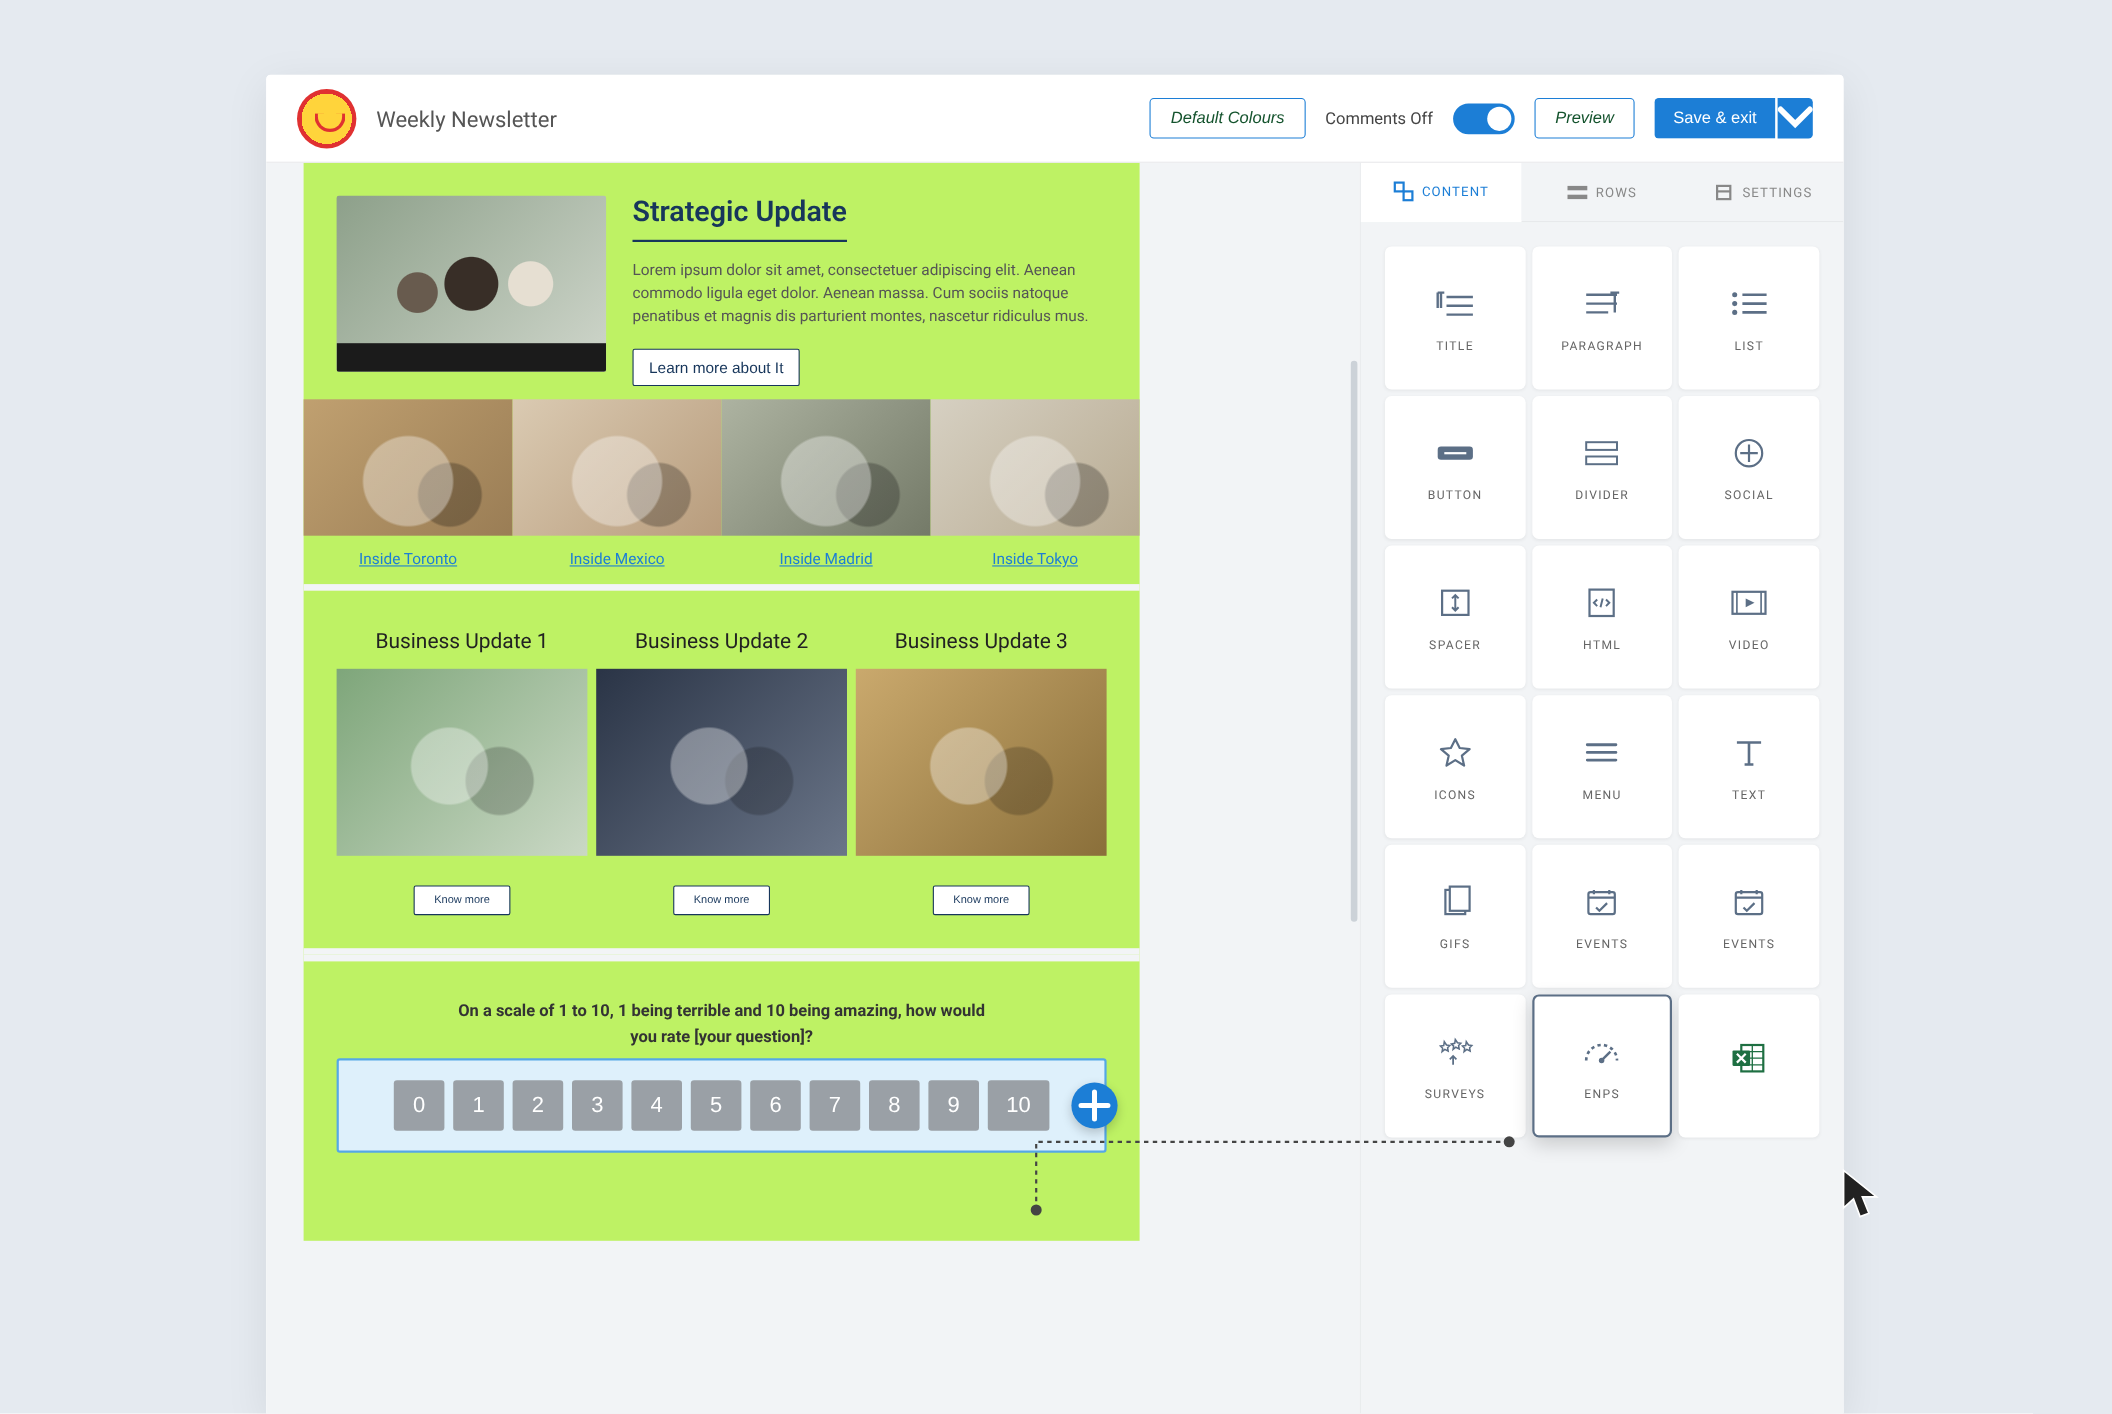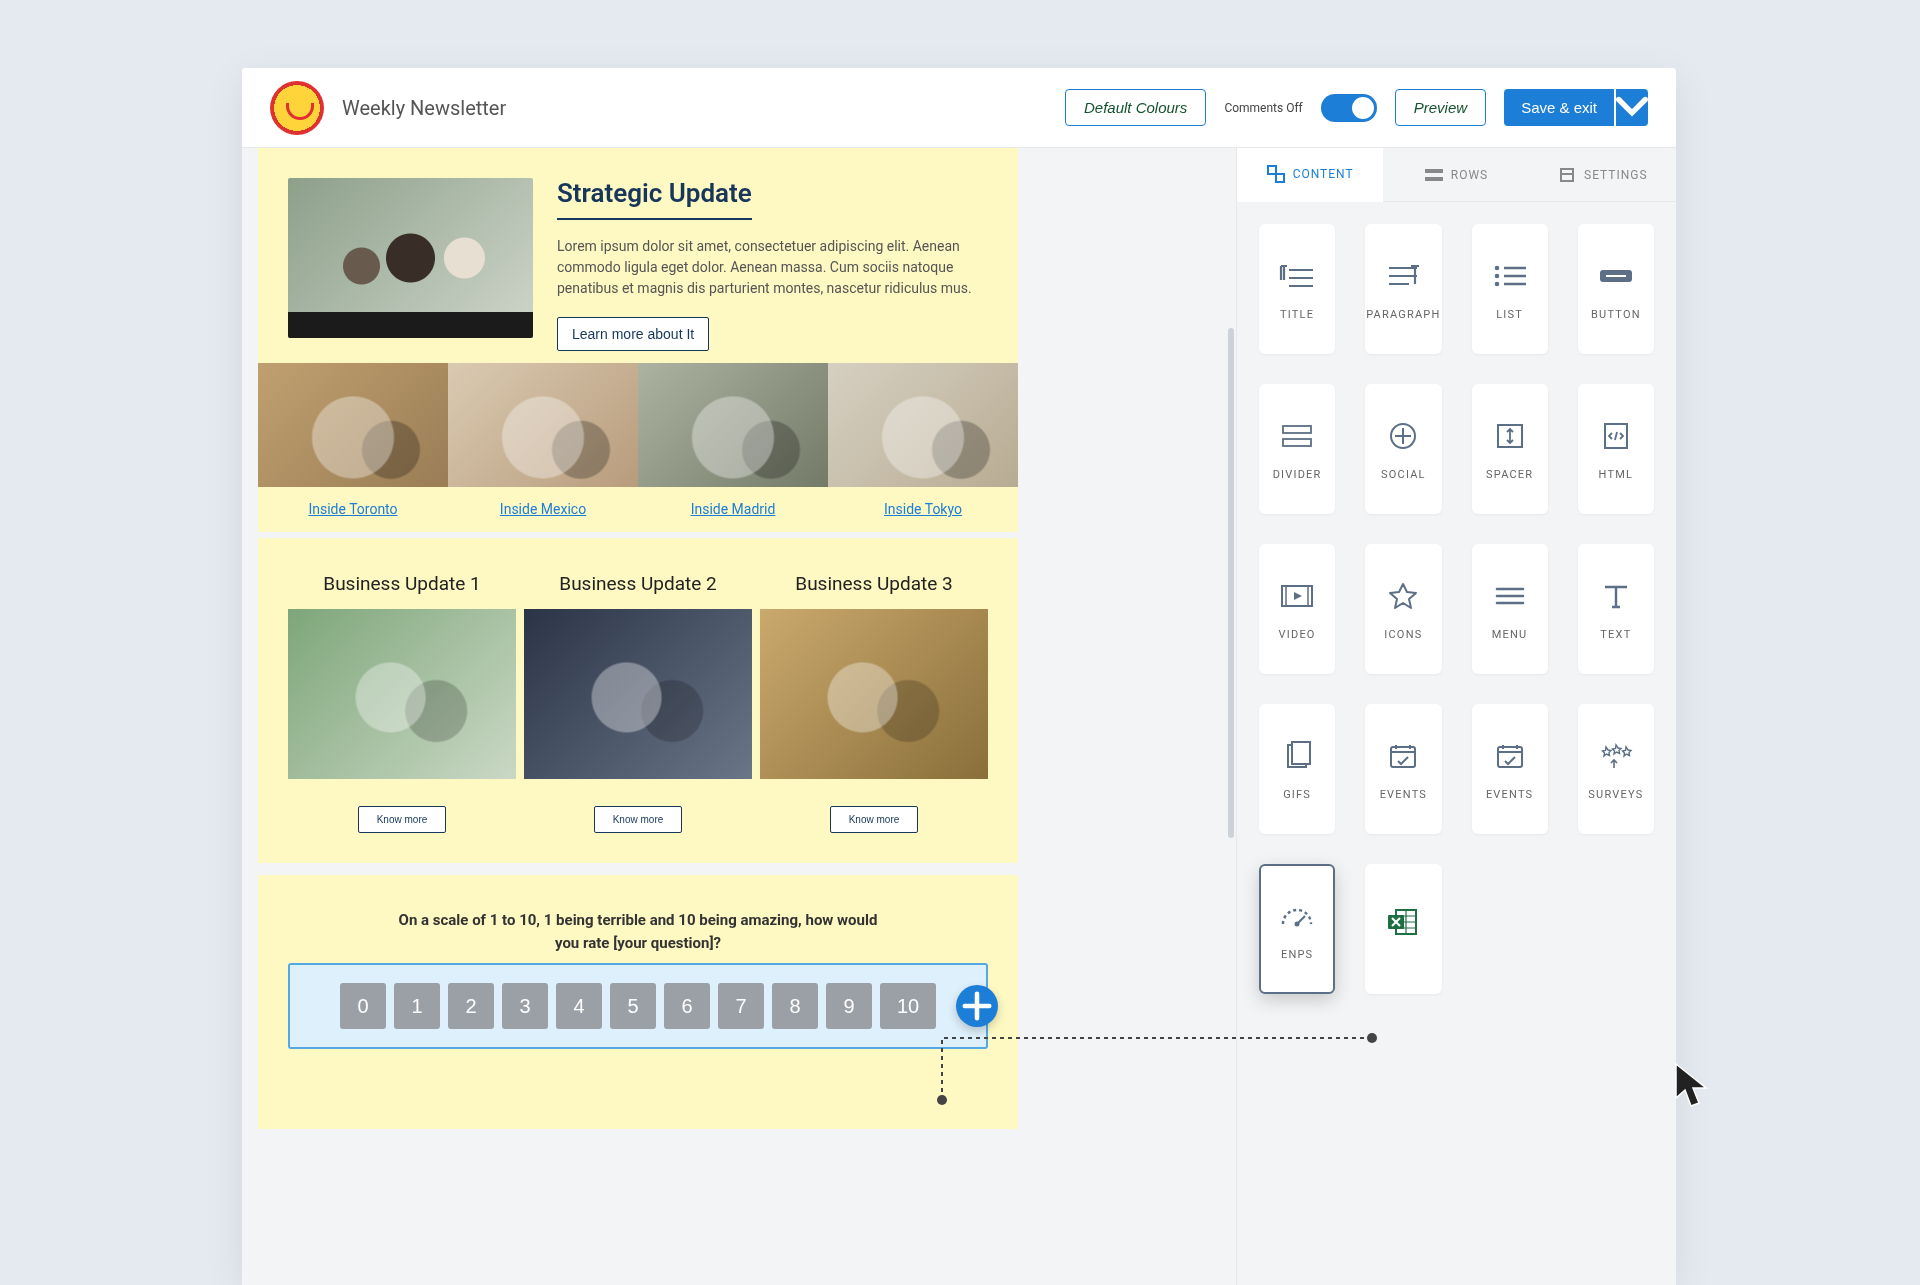--- a/index.html
+++ b/index.html
@@ -71,21 +71,21 @@
     justify-content:center;
     padding:9px 18px;
     font-size:15px;
     border-radius:4px;
     border:1px solid transparent;
     cursor:pointer;
     background:#fff;
   }
   .btn-outline-blue { border-color:#1c7ed6; color:#14532d;font-style:italic; }
   .btn-blue { background:#1c7ed6; color:#fff; }
-  .comments-off { font-size:12px; color:#444; cursor:default;text-align:right; }
+  .comments-off { font-size:15px; color:#444; cursor:default;text-align:right; }
   .toggle {
     width:56px; height:28px; border-radius:14px; background:#1c7ed6;
     position:relative; cursor:pointer;
   }
   .toggle::after{
     content:""; position:absolute; right:3px; top:3px;
     width:22px; height:22px; border-radius:50%; background:#fff;
   }
   .save-group { display:flex; }
   .save-group .btn-blue { border-radius:4px 0 0 4px; padding:9px 16px; }
@@ -98,25 +98,25 @@
   
   .main-row { display:flex; flex:1 1 auto; min-height:0; }
   .canvas-wrap {
     flex:1 1 auto;
     background:#f2f4f6;
     padding:0 8px 0 0;
     overflow:hidden;
     position:relative;
   }
   .canvas {
-    background:#fef9c3;
+    background:#bef264;
     margin:0 0 0 0;
     width:760px;
     position:absolute;
-    left:16px;
+    left:34px;
     top:0;
     padding-bottom:40px;
   }
   
   .block { padding:30px 30px 14px 30px; border-bottom:6px solid #f2f4f6; }
   .block.no-bpad { padding-bottom:30px; }
   .strategic-row { display:flex; gap:24px; }
   .hero-img {
     width:245px; height:160px;
     background:linear-gradient(135deg,#8da08a,#cfd6cb);
@@ -253,22 +253,22 @@
   .ic-content::after{right:0;bottom:0;width:6px;height:6px;}
   .ic-content{color:#1c7ed6;}
   .ic-rows::before,.ic-rows::after{content:"";position:absolute;background:currentColor;height:4px;width:100%;}
   .ic-rows::before{top:3px;} .ic-rows::after{bottom:3px;}
   .ic-settings::before{content:"";position:absolute;inset:2px;border:2px solid currentColor;}
   .ic-settings::after{content:"";position:absolute;left:3px;right:3px;top:7px;height:2px;background:currentColor;}
   
   .tile-grid {
     padding:22px 22px 40px 22px;
     display:grid;
-    grid-template-columns:repeat(4, 1fr);
-    gap:30px;
+    grid-template-columns:repeat(3, 1fr);
+    gap:6px;
     background:#f2f4f6;
     overflow:auto;
   }
   .tile {
     background:#fff;
     border-radius:6px;
     height:130px;
     display:flex; flex-direction:column; align-items:center; justify-content:center;
     gap:14px;
     box-shadow:0 1px 3px rgba(0,0,0,0.05);

